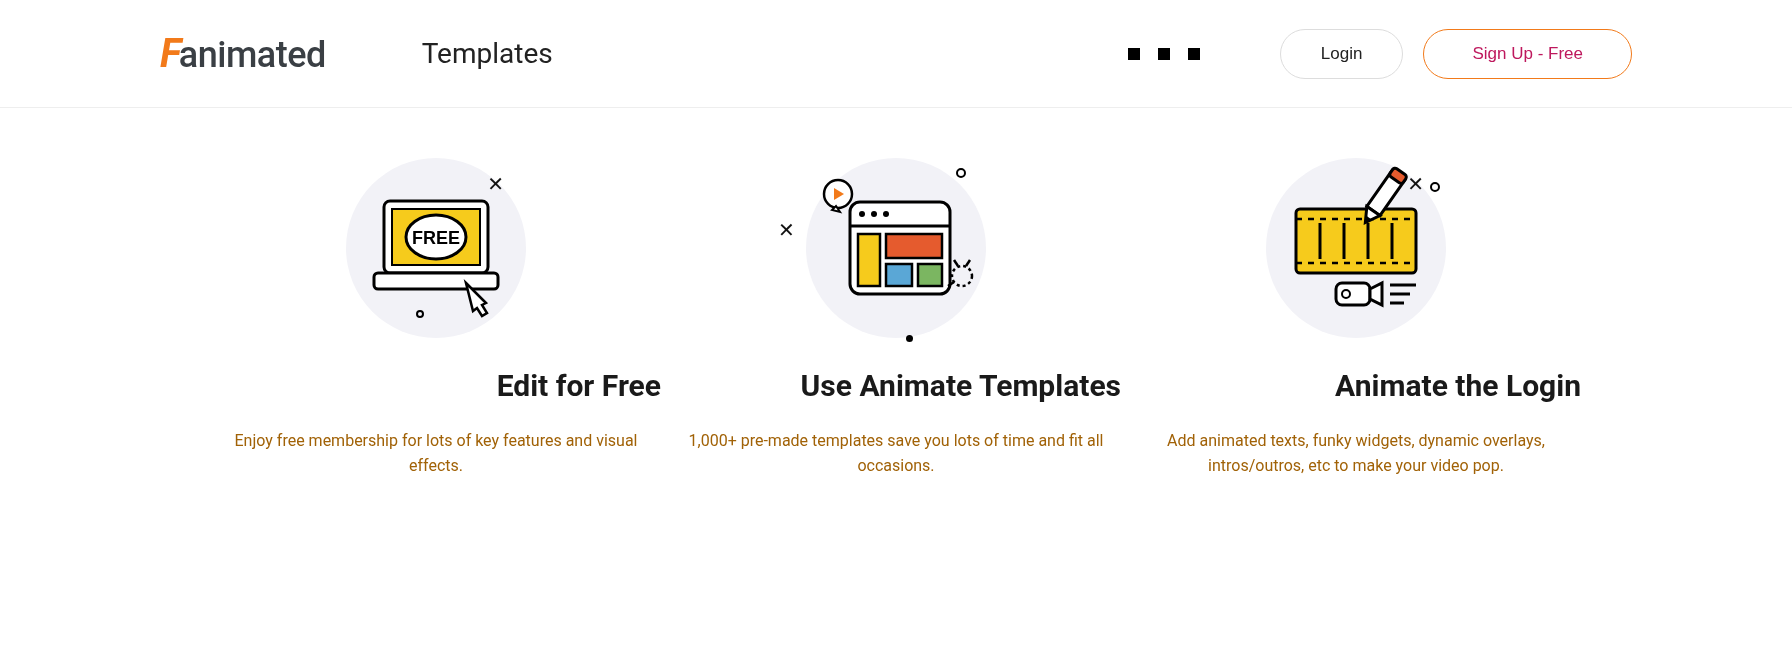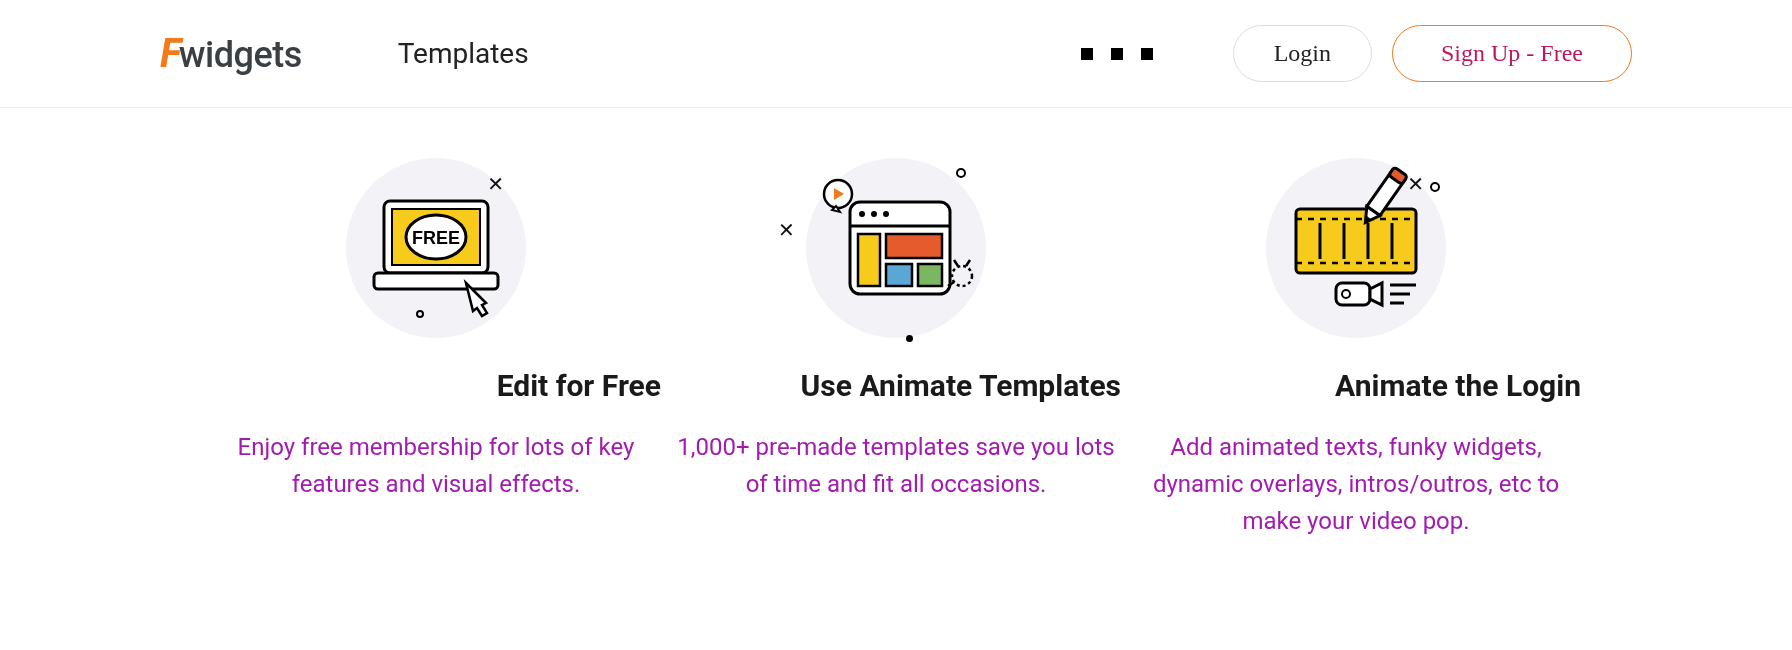--- a/index.html
+++ b/index.html
@@ -45,31 +45,30 @@
       margin-right: 60px;
       cursor: pointer;
       align-items: center;
     }
     .dot {
       width: 12px; height: 12px; background:#000;
     }
     .btn {
       border-radius: 36px;
       padding: 14px 40px;
-      font-size: 24px;
+      font-size: 17px;
       cursor: pointer;
       margin-left: 20px;
       border: 1.5px solid #ddd;
       background: #fff;
       color: #222;
       white-space: nowrap;
       display: inline-flex;
       align-items: center;
       justify-content: center;
-      font-family: Liberation Serif, serif;
     }
     .btn-signup {
       border: 1.5px solid #f27a1a;
       color: #be185d;
       padding: 14px 48px;
     }
     .features {
       display: flex;
       justify-content: center;
       gap: 10px;
@@ -92,40 +91,40 @@
       position: relative;
     }
     .feature h3 {
       font-size: 30px;
       font-weight: 700;
       color: #1a1a1a;
       margin-bottom: 26px;
       text-align: right;
     }
     .feature p {
-      font-size: 24px;
-      color: #a21caf;
+      font-size: 16px;
+      color: #a16207;
       line-height: 1.55;
       padding: 0 6px;
     }
     .spark1 { position:absolute; top:14px; right:22px; font-size:20px; color:#111;}
     .spark2 { position:absolute; top:60px; left:-28px; font-size:20px; color:#111;}
     .dot-sm { position:absolute; bottom:20px; left:70px; width:8px; height:8px; border:2px solid #000; border-radius:50%;}
     .dot-fill { position:absolute; bottom:-4px; left:100px; width:7px; height:7px; background:#000; border-radius:50%;}
     .ring-sm { position:absolute; top:10px; right:20px; width:10px; height:10px; border:2px solid #000; border-radius:50%;}
     .ring-tr { position:absolute; top:12px; right:-6px; width:10px; height:10px; border:2px solid #000; border-radius:50%;}
     svg { display:block; }
   </style>
 </head>
 <body>
 
 <header class="header">
   <div class="logo">
     <span class="f">F</span>
-      <span>widgets</span>
+      <span>animated</span>
   </div>
   <div class="nav-link">Templates</div>
   <div class="spacer"></div>
   <div class="dots">
     <span class="dot"></span>
     <span class="dot"></span>
     <span class="dot"></span>
   </div>
   <button class="btn">Login</button>
   <button class="btn btn-signup">Sign Up - Free</button>

